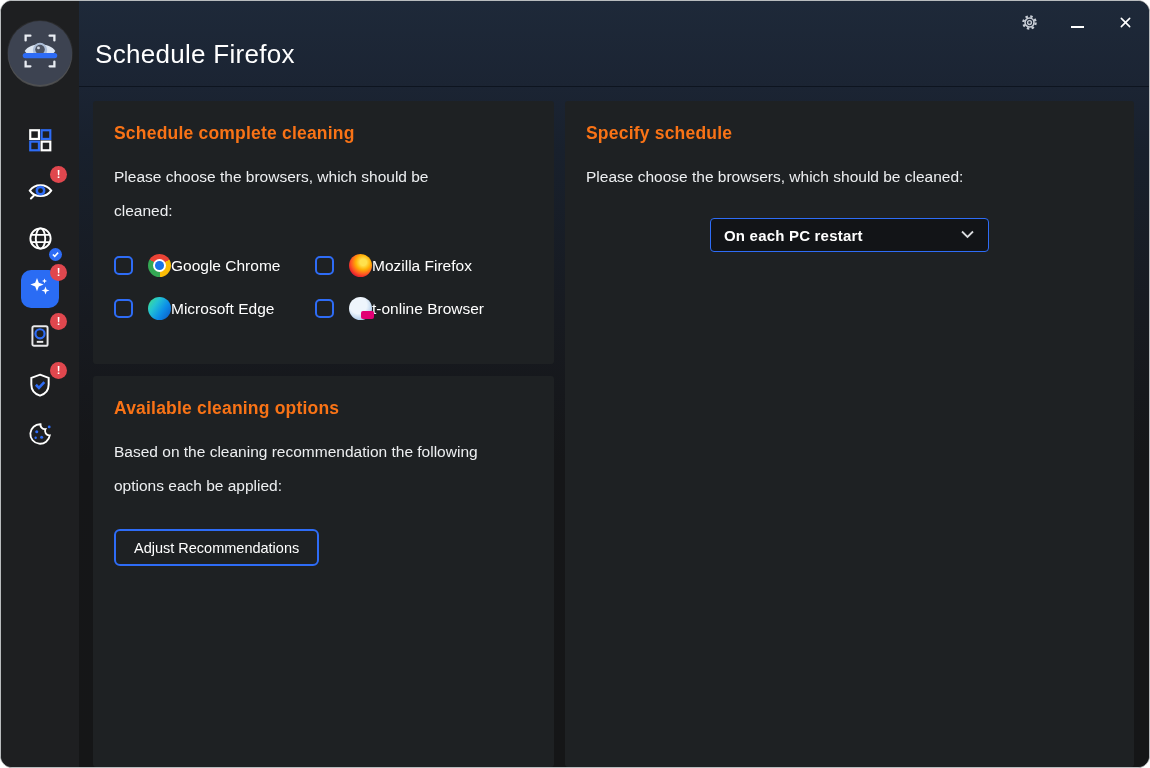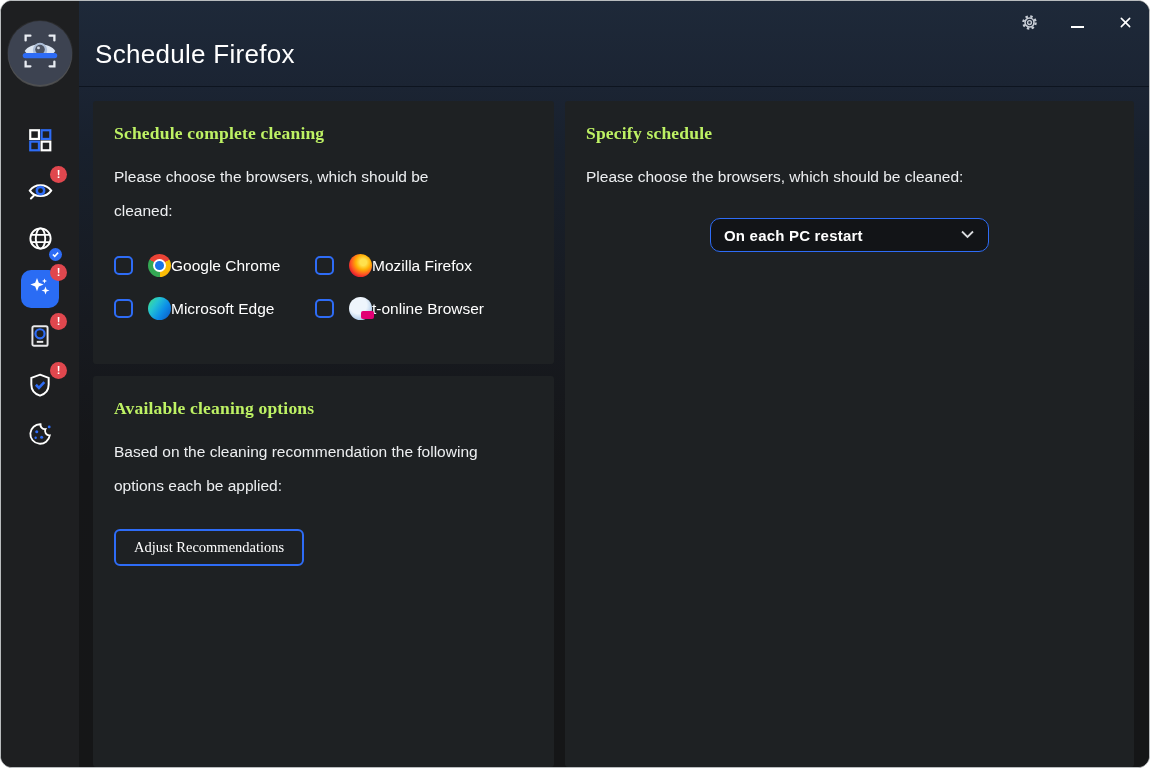--- a/index.html
+++ b/index.html
@@ -44,21 +44,21 @@
   .ctl { display:flex; align-items:center; justify-content:center; width:22px; height:22px; cursor:pointer; }
   .min-bar { width:13px; height:2px; background:#fff; margin-top:10px; }
   
   .content { flex:1; display:flex; gap:11px; padding:14px 15px 0 14px; }
   .col-left { width:461px; flex:none; display:flex; flex-direction:column; gap:12px; }
   .col-right { flex:1; display:flex; }
   .panel { background:#1e2123; border-radius:3px; padding:22px 21px; }
   .panel-schedule { height:263px; flex:none; }
   .panel-options { flex:1; }
   .panel-specify { flex:1; }
-  .panel h2 { color:#bef264; font-size:17.5px; font-weight:700; letter-spacing:.2px;font-family:Liberation Serif, serif; }
+  .panel h2 { color:#f97316; font-size:17.5px; font-weight:700; letter-spacing:.2px; }
   .panel p  { color:#edeff1; font-size:15.5px; line-height:34px; margin-top:16px; }
   .narrow { max-width:372px; }
   
   .browser-grid {
     margin-top:26px; display:grid; grid-template-columns:201px auto;
     row-gap:20px; align-items:center;
   }
   .browser-item { display:flex; align-items:center; }
   .checkbox {
     width:19px; height:19px; border:2.2px solid #2e6cf6; border-radius:5px;
@@ -71,26 +71,26 @@
   .bicon.chrome::after  { content:''; position:absolute; inset:7.2px; background:#1a73e8; border-radius:50%; }
   .bicon.firefox { background:radial-gradient(circle at 62% 36%,#ffe14d 0 16%,#ffb005 36%,#ff5a22 58%,#e8222d 74%,#b5179c 92%,#7d12a8 100%); }
   .bicon.edge { background:linear-gradient(125deg,#45e27f 0%,#23c3d3 32%,#0c8fe8 62%,#0b55c4 100%); }
   .bicon.opera { background:transparent; border:5px solid #ff1b2d; }
   .bicon.tonline { background:radial-gradient(circle at 40% 35%,#eef5fc 0 42%,#b5cfec 72%,#84abd8 100%); }
   .bicon.tonline::after { content:''; position:absolute; right:-2px; bottom:1px; width:13px; height:8px; background:#e20074; border-radius:2px; }
   
   .adjust-btn {
     margin-top:26px; height:37px; padding:8px 18px; background:transparent;
     border:2px solid #2e6cf6; border-radius:6px; color:#fff; font-size:14.5px;
-    font-family:Liberation Serif, serif; cursor:pointer; display:inline-flex; align-items:center;
+    font-family:Liberation Sans, sans-serif; cursor:pointer; display:inline-flex; align-items:center;
   }
   
   .dropdown {
     width:279px; height:34px; margin:24px auto 0; background:#121417;
-    border:1.5px solid #2e6cf6; border-radius:10px; display:flex; align-items:center;
+    border:1.5px solid #2e6cf6; border-radius:4px; display:flex; align-items:center;
     justify-content:space-between; padding:0 13px; cursor:pointer;
   }
   .dropdown-value { color:#fff; font-size:15px; font-weight:700; letter-spacing:.2px; }
   .note { text-align:center; margin-top:22px !important; max-width:none; }
   
   .footer { height:70px; flex:none; display:flex; align-items:center; justify-content:flex-end; padding:0 16px; }
   .create-btn {
     height:37px; padding:0 19px; background:transparent; border:1px solid #8b8e91;
     border-radius:8px; color:#c2c4c6; font-size:15px; font-family:"Liberation Sans",sans-serif;
     cursor:pointer;

